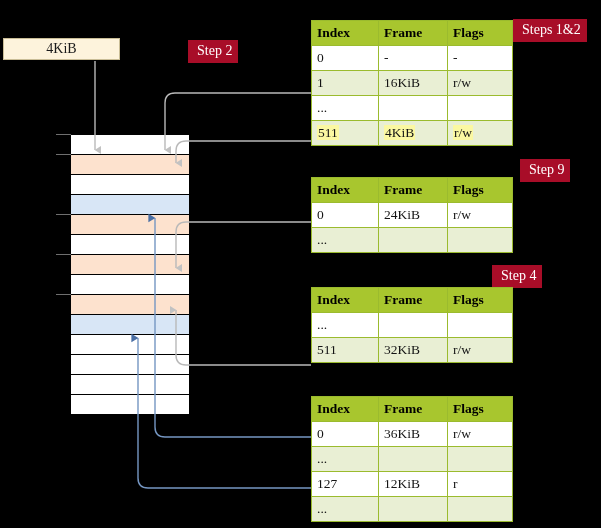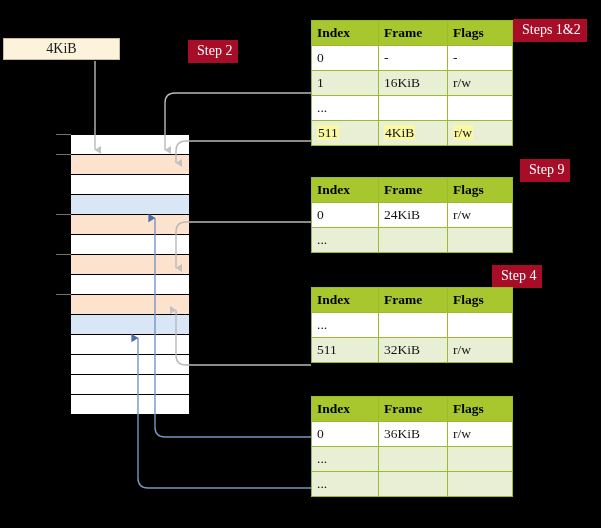--- a/index.html
+++ b/index.html
@@ -272,20 +272,25 @@
         <tr>
           <td class="col-index">0</td>
           <td class="col-frame">36KiB</td>
           <td class="col-flags">r/w</td>
         </tr>
         <tr class="alt">
           <td class="col-index">...</td>
           <td class="col-frame"></td>
           <td class="col-flags"></td>
         </tr>
+        <tr>
+          <td class="col-index">127</td>
+          <td class="col-frame">12KiB</td>
+          <td class="col-flags">r</td>
+        </tr>
         <tr class="alt">
           <td class="col-index">...</td>
           <td class="col-frame"></td>
           <td class="col-flags"></td>
         </tr>
       </tbody>
     </table>
   </div>
 
 </body></html>

